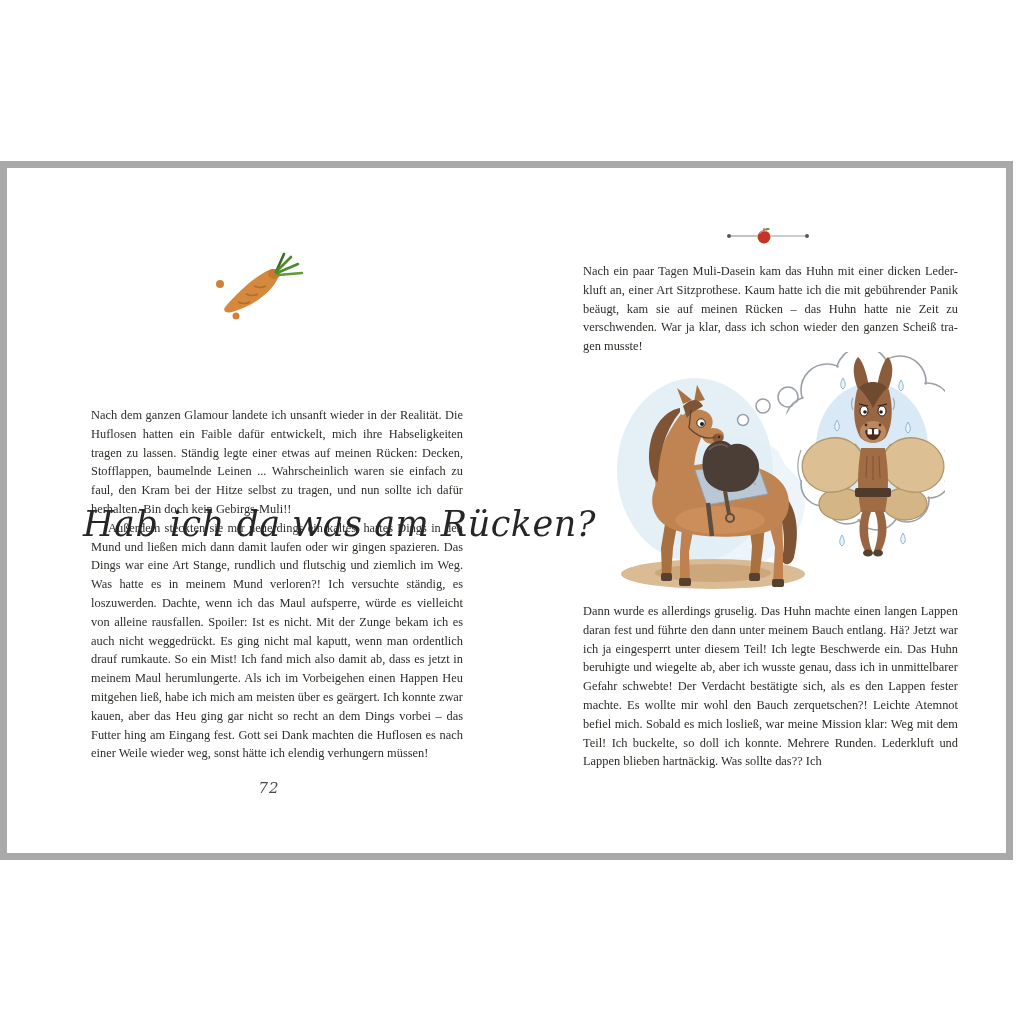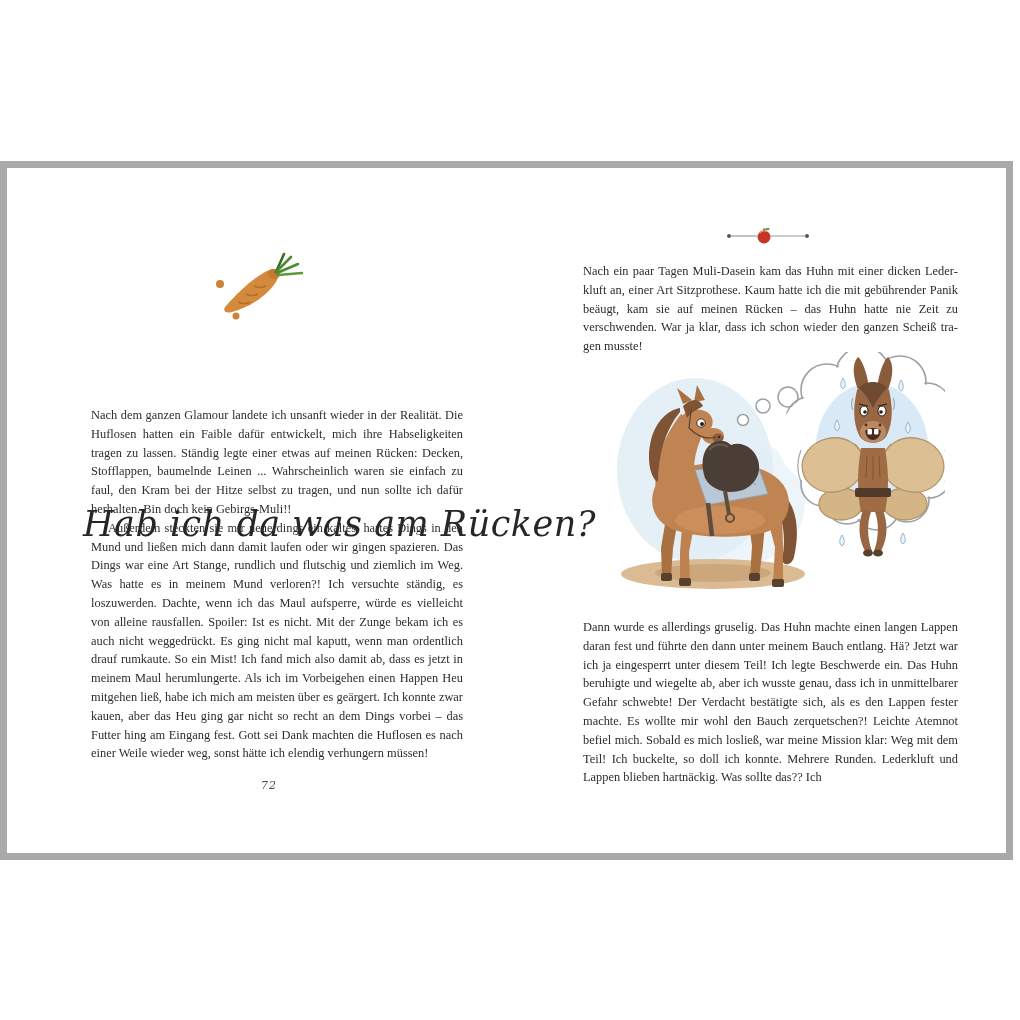--- a/index.html
+++ b/index.html
@@ -24,21 +24,21 @@
   .body-text p.indent { text-indent:17px; }
 
   .chapter-title {
     position:absolute; left:83px; top:336px; width:372px; text-align:center;
     font-family:"DejaVu Serif", serif; font-style:italic;
     font-size:35px; color:#262626; letter-spacing:0.5px; white-space:nowrap;
   }
   .pagenum {
     position:absolute; top:779px; text-align:center;
     font-family:"DejaVu Serif", serif; font-style:italic;
-    font-size:11px; color:#4a4a4a; letter-spacing:1px;
+    font-size:15px; color:#4a4a4a; letter-spacing:1px;
   }
   .pagenum-left  { left:83px;  width:372px; }
   .pagenum-right { left:583px; width:375px; }
 
   .carrot-wrap   { position:absolute; left:212px; top:250px; width:95px; height:75px; }
   .ornament-wrap { position:absolute; left:726px; top:226px; width:84px; height:20px; }
   .scene-wrap    { position:absolute; left:595px; top:352px; width:350px; height:245px; }
   svg { display:block; }
 </style>
 </head>
@@ -234,18 +234,18 @@
           <g stroke="#a7adb3" stroke-width="1.3" fill="none">
             <path d="M206,98 C202,108 202,120 206,130"></path>
             <path d="M350,98 C354,108 354,120 350,130"></path>
             <path d="M258,46 C256,50 256,54 258,58"></path>
             <path d="M298,46 C300,50 300,54 298,58"></path>
           </g>
         </g>
       </svg>
     </div>
 
-    <div class="body-text" style="left:0; top:434px; width:375px;margin-top:16px;">
+    <div class="body-text" style="left:0; top:434px; width:375px;">
       <p>Dann wurde es allerdings gruselig. Das Huhn machte einen langen Lap­pen daran fest und führte den dann unter meinem Bauch entlang. Hä? Jetzt war ich ja eingesperrt unter diesem Teil! Ich legte Beschwerde ein. Das Huhn beruhigte und wiegelte ab, aber ich wusste genau, dass ich in unmittelbarer Gefahr schwebte! Der Verdacht bestätigte sich, als es den Lappen fester machte. Es wollte mir wohl den Bauch zerquetschen?! Leichte Atemnot befiel mich. Sobald es mich losließ, war meine Mission klar: Weg mit dem Teil! Ich buckelte, so doll ich konnte. Mehrere Run­den. Lederkluft und Lappen blieben hartnäckig. Was sollte das?? Ich</p>
     </div>
 
   </div>
 </div>
 
 </body></html>

